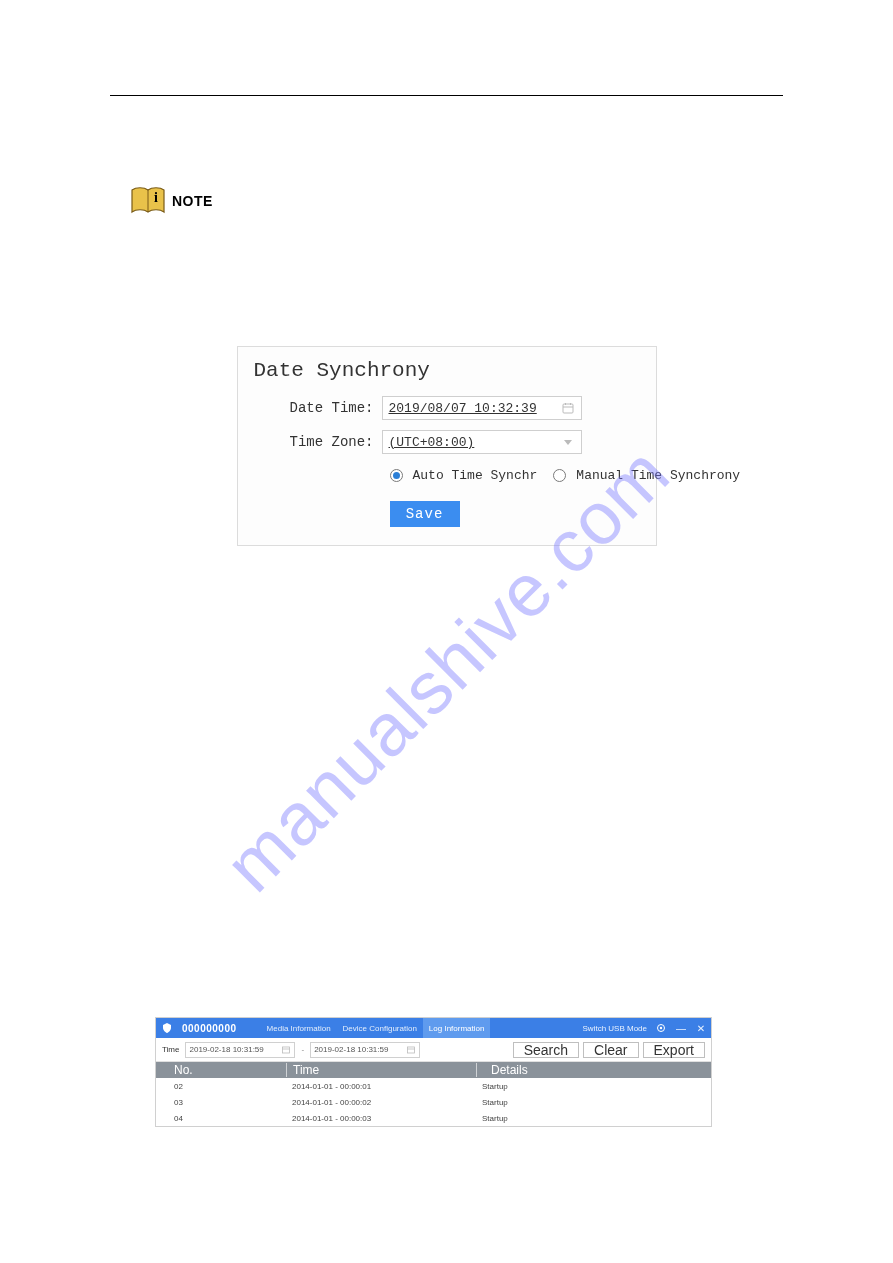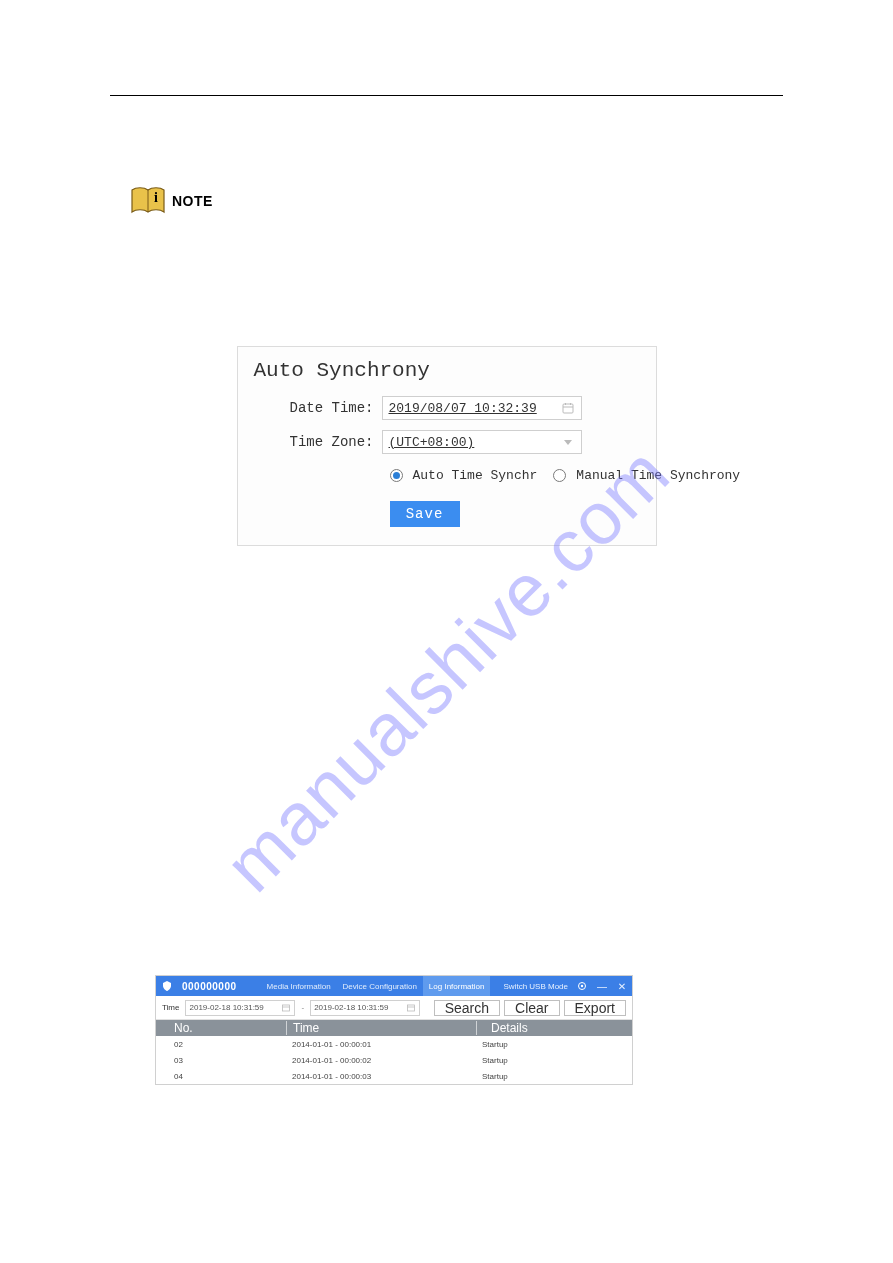--- a/index.html
+++ b/index.html
@@ -140,22 +140,22 @@
     font-family: "Courier New", monospace;
     font-size: 14px;
     letter-spacing: 1px;
     cursor: pointer;
   }
 
   
   .log-win {
     position: absolute;
     left: 155px;
-    top: 975px;
-    width: 478px;
+    top: 1017px;
+    width: 557px;
     border: 1px solid #d0d0d0;
     background: #15803d;
     font-size: 9px;
     color: #333;
   }
   .log-topbar {
     background: #3b7fe6;
     color: #fff;
     height: 20px;
     display:flex;
@@ -292,21 +292,21 @@
       <svg width="36" height="30" viewBox="0 0 36 30">
         <path d="M2 4 C 6 1, 14 1, 18 4 C 22 1, 30 1, 34 4 L34 26 C 30 23, 22 23, 18 26 C 14 23, 6 23, 2 26 Z" fill="#e9c24a" stroke="#7a5b17" stroke-width="1.2"></path>
         <line x1="18" y1="4" x2="18" y2="26" stroke="#7a5b17" stroke-width="1"></line>
         <text x="24" y="16" font-family="Georgia, serif" font-weight="bold" font-size="14" fill="#000">i</text>
       </svg>
     </span>
     <span class="note-label">NOTE</span>
   </div>
 
   <div class="sync-panel">
-    <div class="sync-title">Auto Synchrony</div>
+    <div class="sync-title">Date Synchrony</div>
 
     <div class="sync-row">
       <div class="sync-label">Date Time:</div>
       <div class="sync-input">
         <span>2019/08/07 10:32:39</span>
         <span class="icon-box">
           <svg width="12" height="12" viewBox="0 0 12 12">
             <rect x="1" y="2" width="10" height="9" rx="1" fill="none" stroke="#bbb" stroke-width="1"></rect>
             <line x1="1" y1="5" x2="11" y2="5" stroke="#bbb" stroke-width="1"></line>
             <line x1="3.5" y1="1" x2="3.5" y2="3" stroke="#bbb" stroke-width="1"></line>

